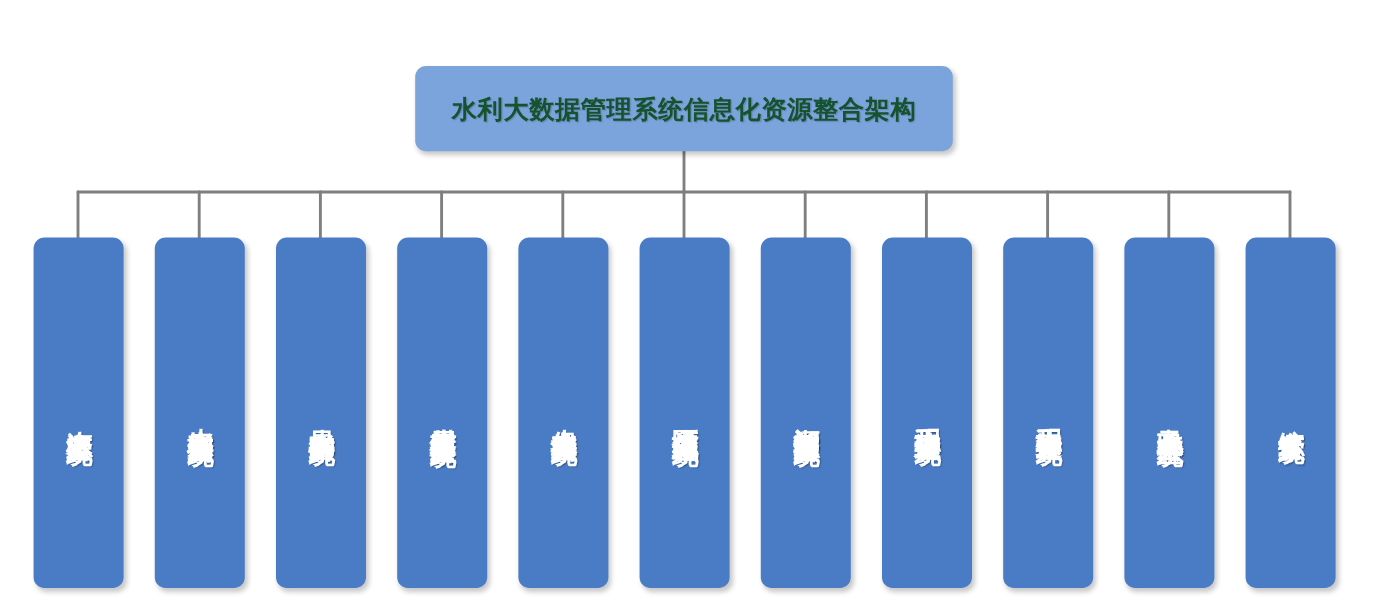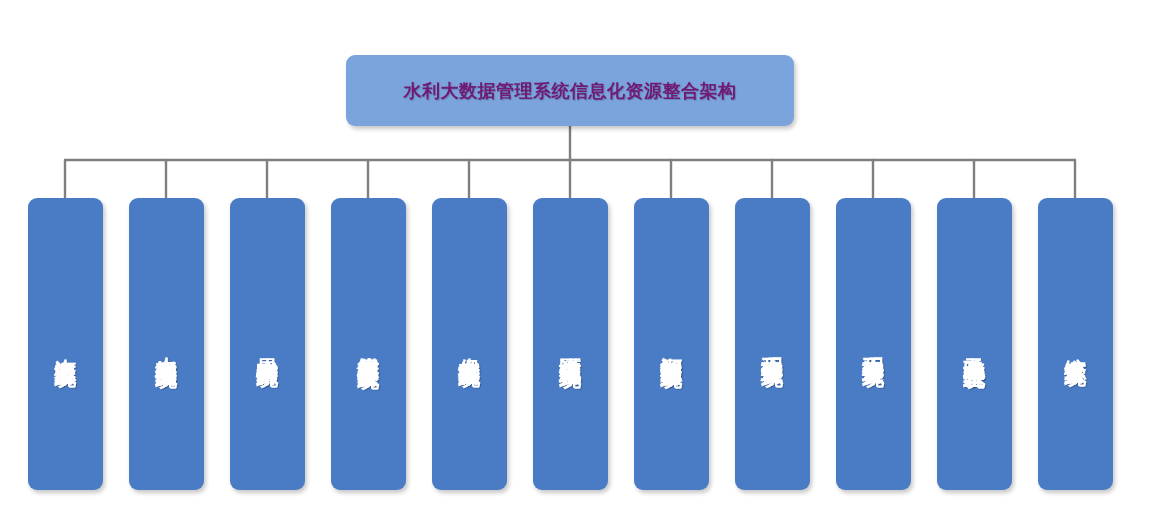--- a/index.html
+++ b/index.html
@@ -35,22 +35,22 @@
     height: 71px;
     border-radius: 9px;
     background: #7BA3DC;
     box-shadow: 2px 3px 4px rgba(0,0,0,0.22);
     display: flex;
     align-items: center;
     justify-content: center;
     box-sizing: border-box;
   }
   #root-label {
-    color: #701a75;
-    font-size: 18px;
+    color: #14532d;
+    font-size: 21px;
     font-weight: bold;
     letter-spacing: 0.5px;
     white-space: nowrap;
     text-shadow: 1px 1px 1px rgba(0,0,0,0.18);
   }
   
   .child-node {
     position: absolute;
     top: 198px;
     width: 75px;

